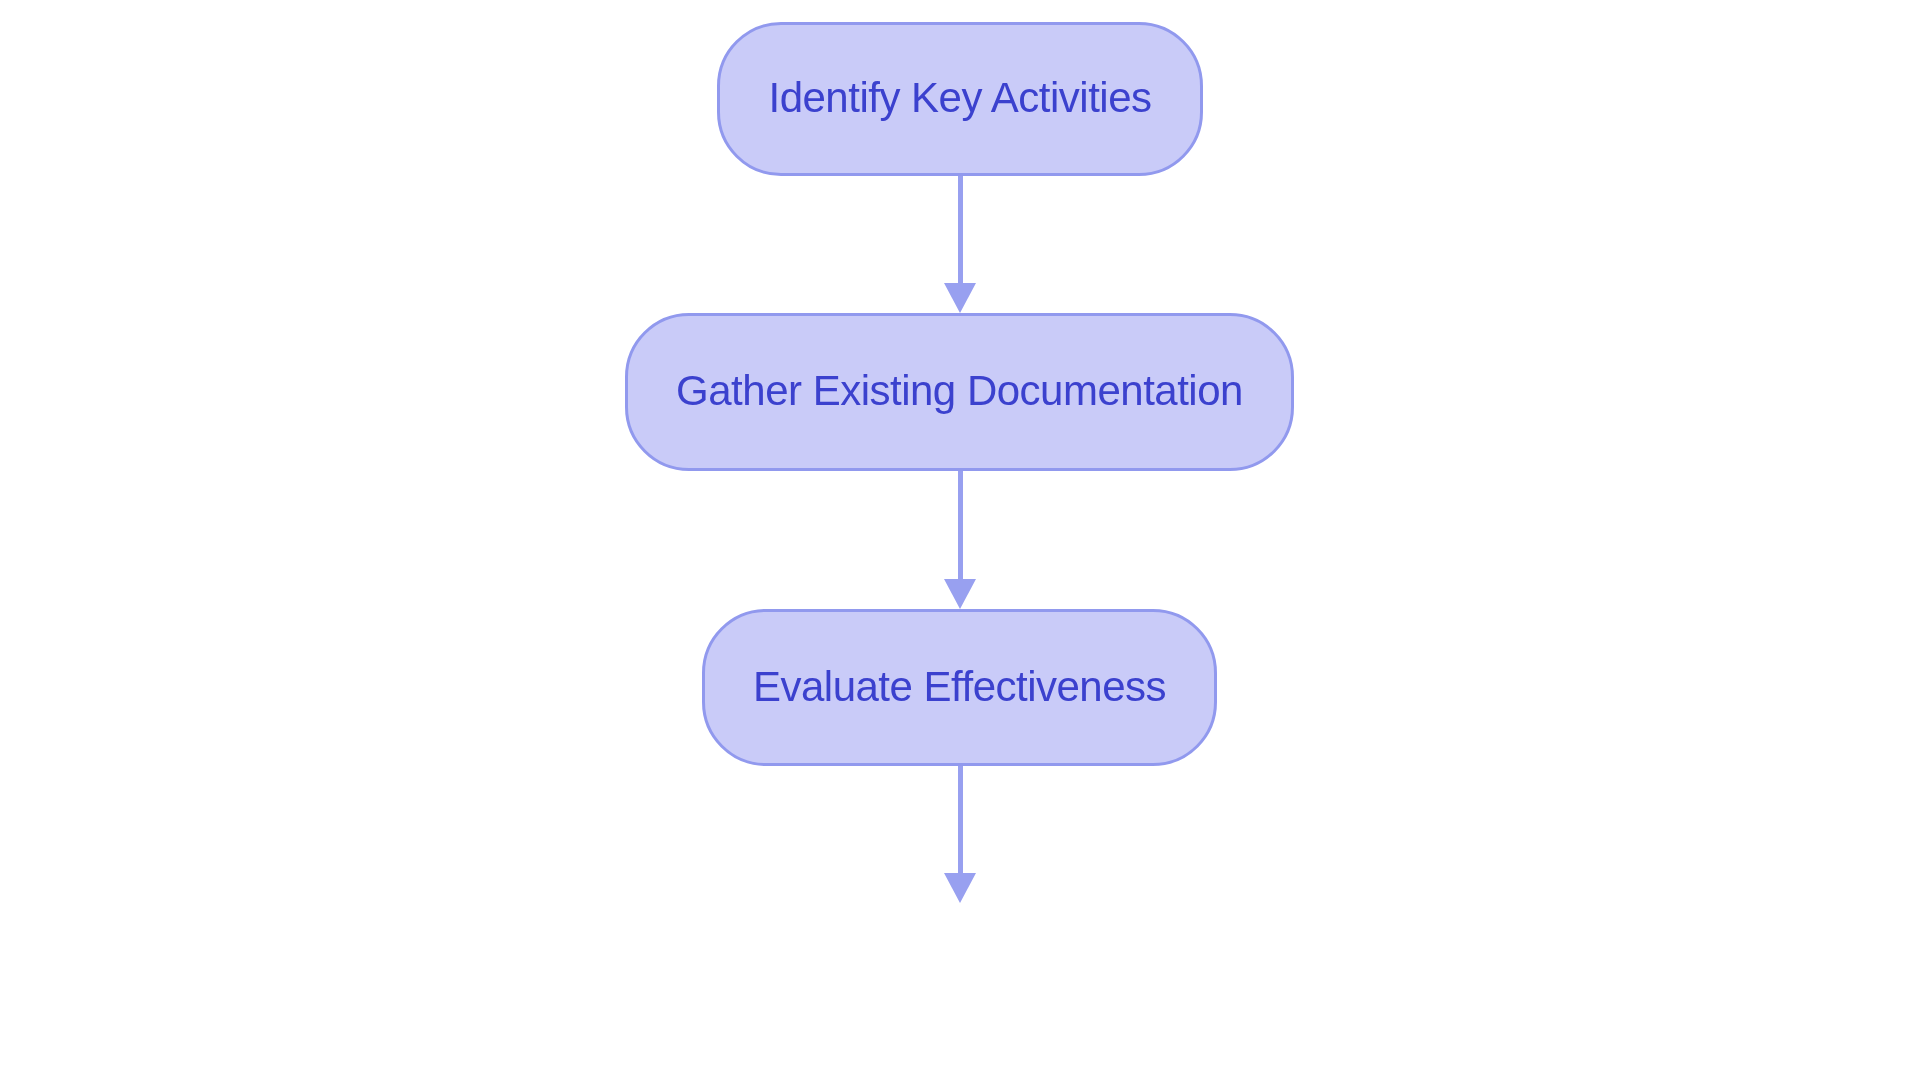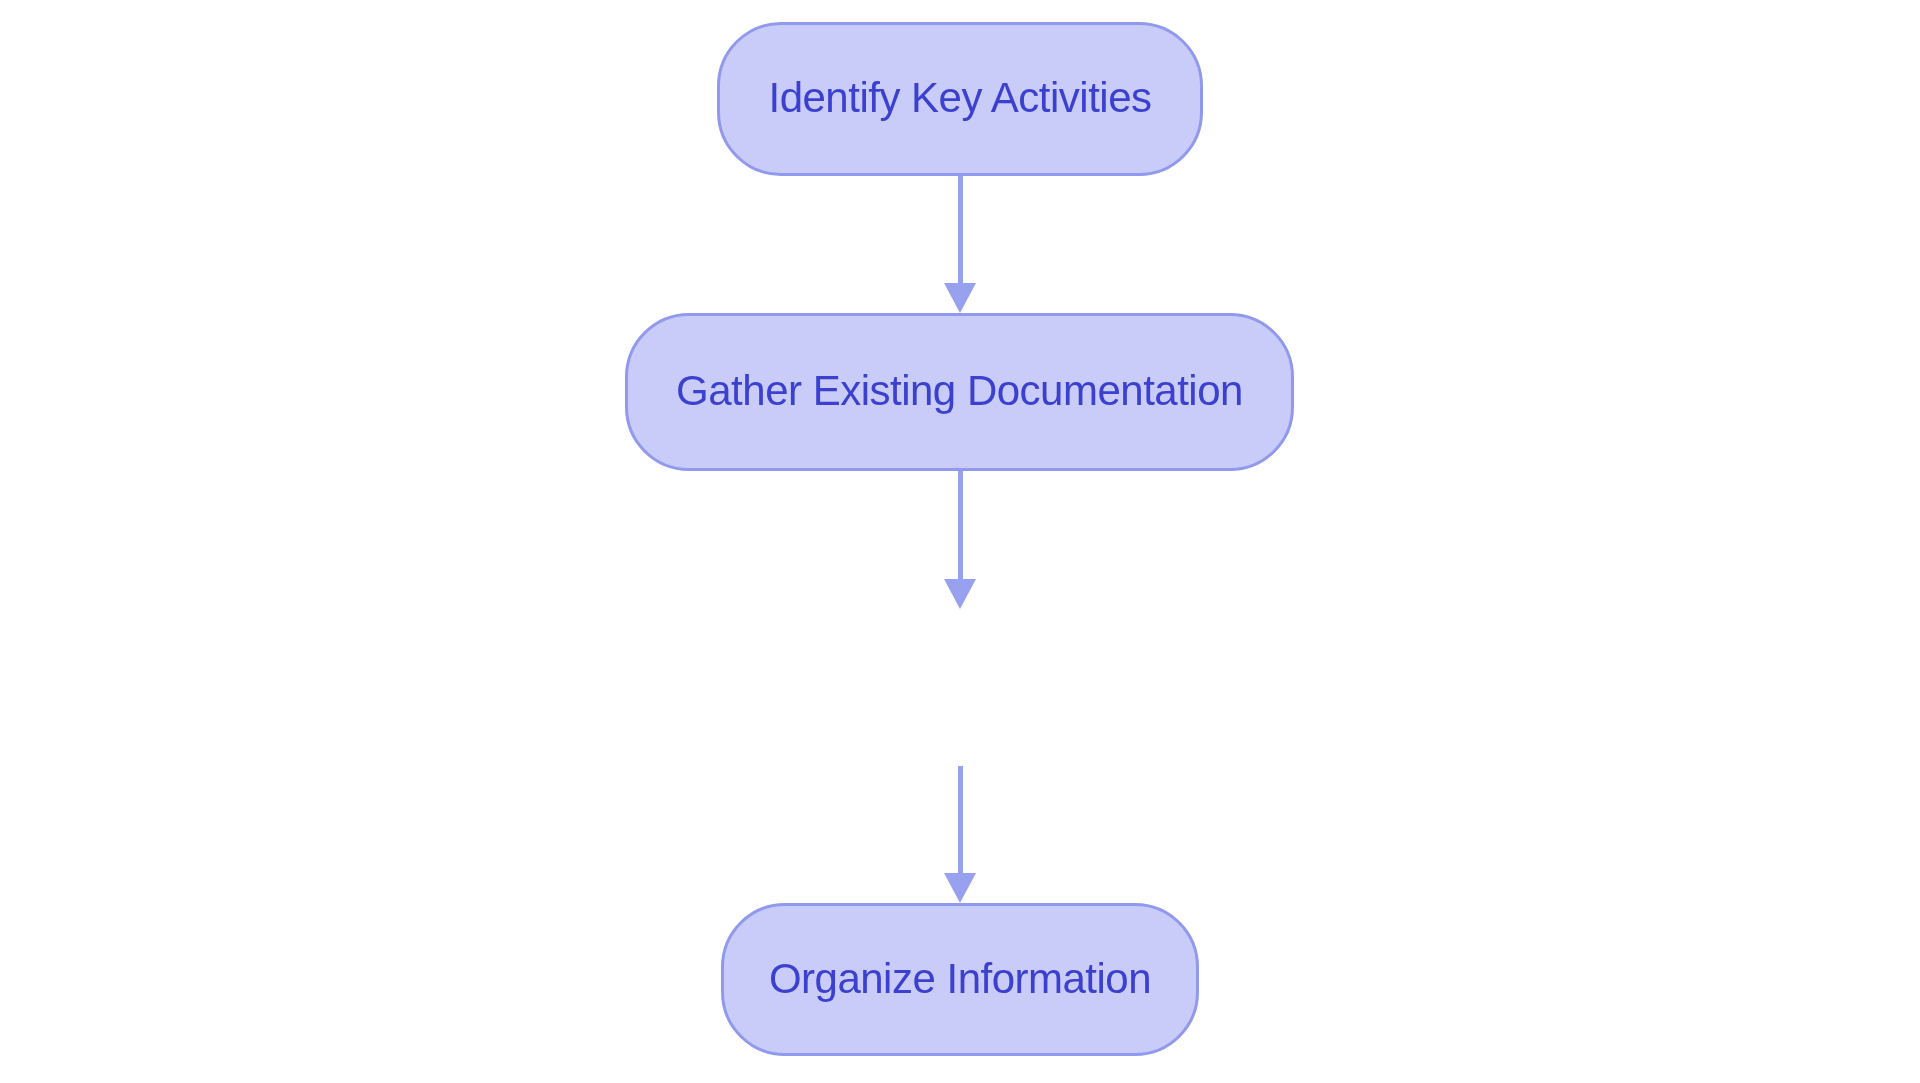--- a/index.html
+++ b/index.html
@@ -88,23 +88,23 @@
 
   <div class="node node-2">
     <span class="node-label">Gather Existing Documentation</span>
   </div>
 
   <div class="arrow arrow-2">
     <div class="arrow-stem"></div>
     <div class="arrow-head"></div>
   </div>
 
+  <div class="node node-3">
+    <span class="node-label">Evaluate Effectiveness</span>
+  </div>
 
   <div class="arrow arrow-3">
     <div class="arrow-stem"></div>
     <div class="arrow-head"></div>
   </div>
 
-  <div class="node node-4">
-    <span class="node-label">Organize Information</span>
-  </div>
 
 </div>
 
 </body></html>

